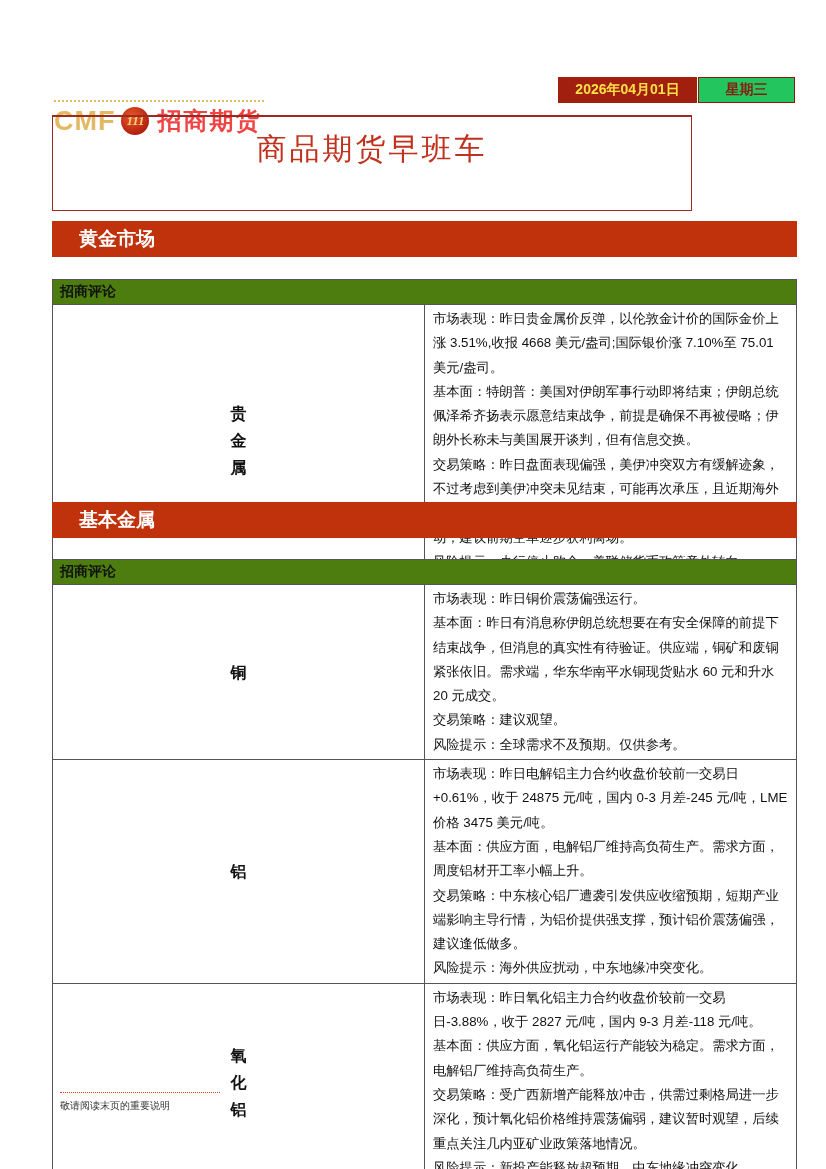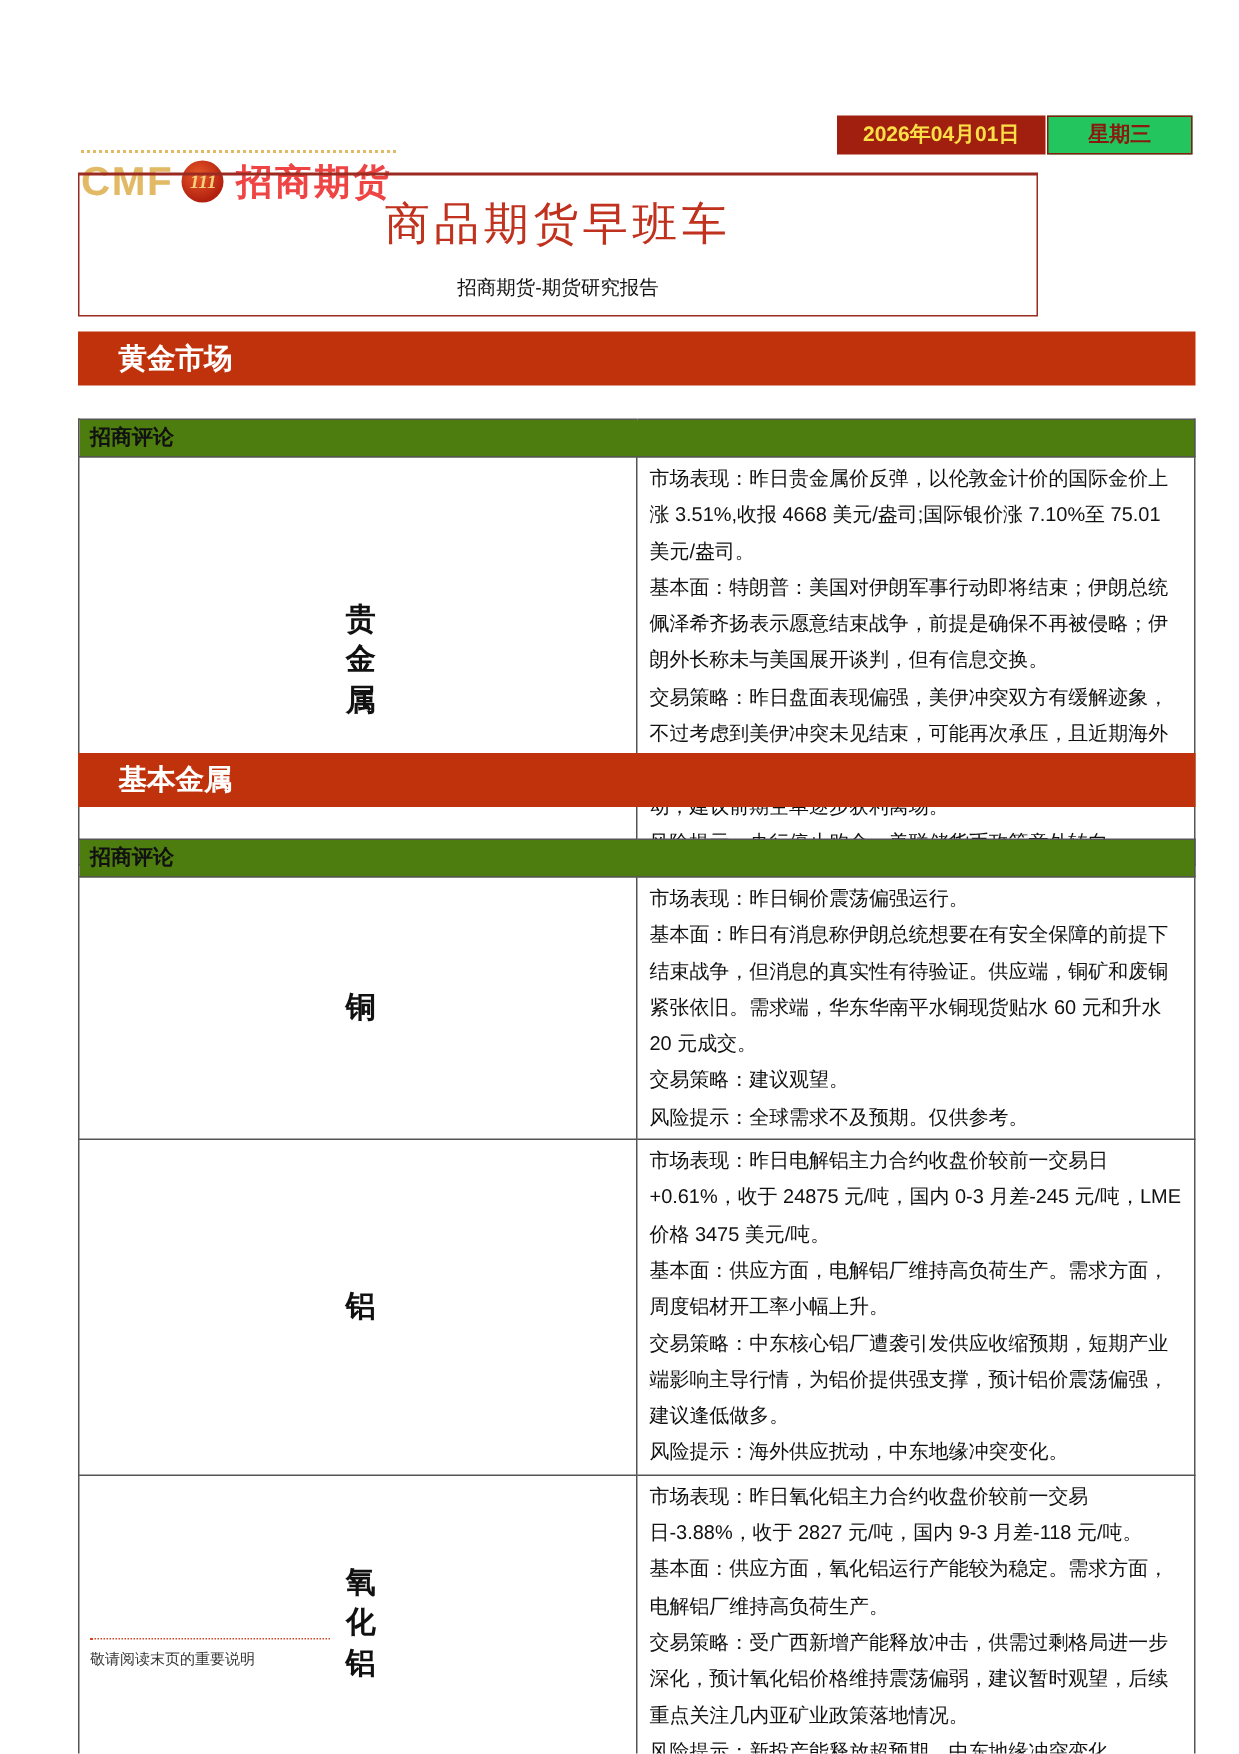--- a/index.html
+++ b/index.html
@@ -17,21 +17,21 @@
 
   .title-box { position: absolute; left: 52px; top: 103px; width: 640px; height: 96px; border: 1px solid #9b2a20; border-top: 2px solid #9b2a20; box-sizing: border-box; margin-top: 12px; }
   .title-main { position: absolute; left: 0; right: 0; top: 12px; text-align: center; font-family: "DejaVu Serif", serif; font-size: 30px; color: #c0321e; letter-spacing: 3px; }
   .title-sub { position: absolute; left: 0; right: 0; top: 66px; text-align: center; font-size: 13px; color: #111; }
 
   .section-bar { position: absolute; left: 52px; width: 745px; height: 36px; background: #c0320c; color: #fff; font-weight: bold; font-size: 19px; display: flex; align-items: center; padding-left: 27px; box-sizing: border-box; }
 
   table.comment { position: absolute; left: 52px; width: 745px; border-collapse: collapse; table-layout: fixed; }
   table.comment td, table.comment th { border: 1px solid #555; }
   table.comment th { background: #4d7c0f; text-align: left; font-size: 14px; font-weight: bold; height: 24px; padding: 0 7px; }
-  td.cat { width: 26px; text-align: center; vertical-align: middle; font-weight: bold; font-size: 20px; line-height: 27px; padding: 0; border-right: 1px dotted #555; }
+  td.cat { width: 26px; text-align: center; vertical-align: middle; font-weight: bold; font-size: 16px; line-height: 27px; padding: 0; border-right: 1px dotted #555; }
   td.body { padding: 2px 6px 2px 8px; font-size: 13.3px; line-height: 24.3px; vertical-align: top; }
   td.body p { margin: 0; }
 
   .footer-line { position: absolute; left: 60px; top: 1092px; width: 160px; border-top: 1px dotted #d04a2a; }
   .footer-note { position: absolute; left: 60px; top: 1099px; font-size: 10px; color: #333; }
 </style>
 </head>
 <body>
 
 <div class="logo">
@@ -39,21 +39,20 @@
   <span class="logo-circle">111</span>
   <span class="logo-cn">招商期货</span>
 </div>
 <div class="logo-underline"></div>
 
 <div class="date-box">2026年04月01日</div>
 <div class="weekday-box">星期三</div>
 
 <div class="title-box">
   <div class="title-main">商品期货早班车</div>
-  <div class="title-sub">招商期货-期货研究报告</div>
 </div>
 
 <div class="section-bar" style="top:221px;">黄金市场</div>
 
 <table class="comment" style="top:279px;">
   <tbody>
       <tr>
     <th colspan="2">招商评论</th>
   </tr>
   <tr>

